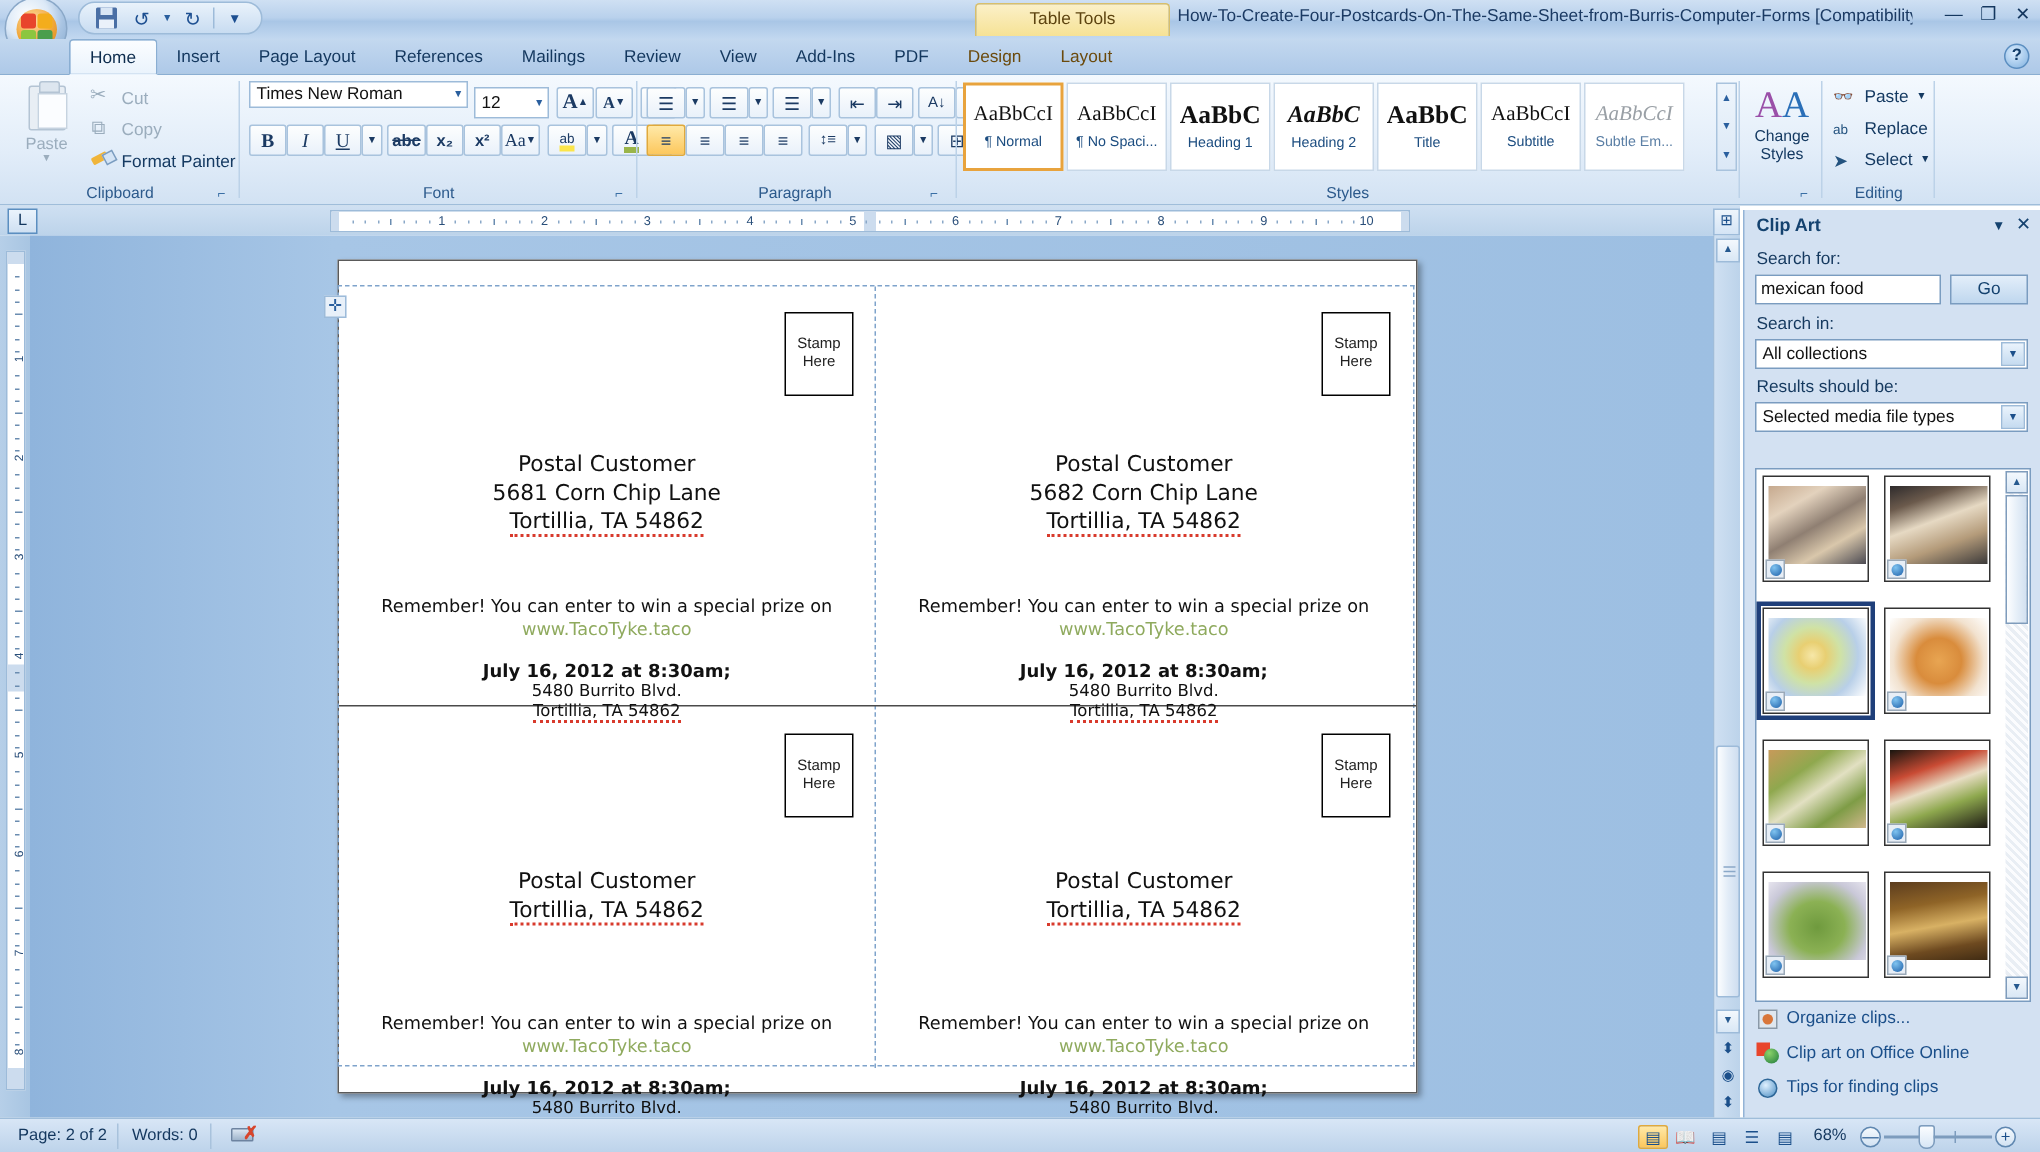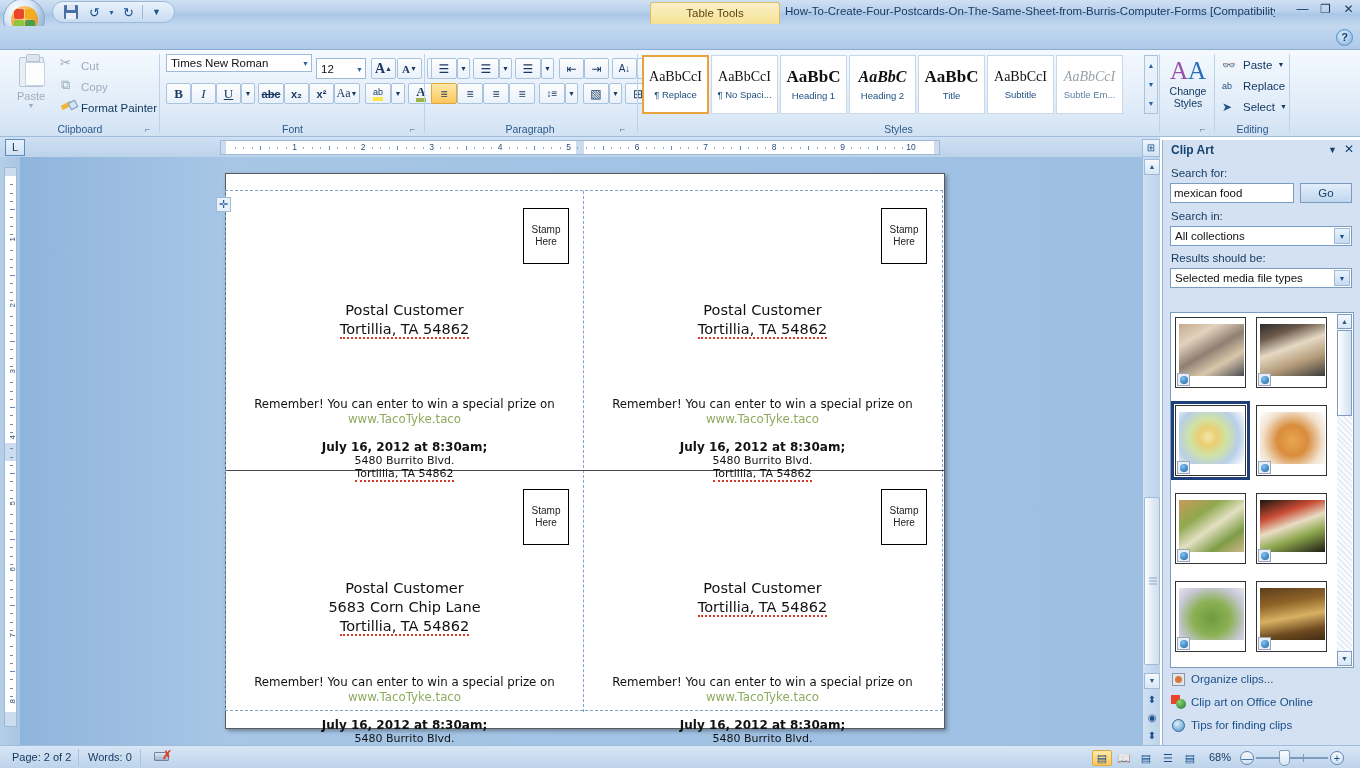--- a/index.html
+++ b/index.html
@@ -396,20 +396,33 @@
     <div class="titlebar-text">How-To-Create-Four-Postcards-On-The-Same-Sheet-from-Burris-Computer-Forms [Compatibility ... M.</div>
 
     <div class="wbtns">
       <div class="wbtn">—</div>
       <div class="wbtn">❐</div>
       <div class="wbtn">✕</div>
     </div>
   </div>
 
   <div class="tabstrip">
+    <div class="tabs">
+      <div class="tab active">Home</div>
+      <div class="tab">Insert</div>
+      <div class="tab">Page Layout</div>
+      <div class="tab">References</div>
+      <div class="tab">Mailings</div>
+      <div class="tab">Review</div>
+      <div class="tab">View</div>
+      <div class="tab">Add-Ins</div>
+      <div class="tab">PDF</div>
+      <div class="tab ctx">Design</div>
+      <div class="tab ctx">Layout</div>
+    </div>
     <div class="help-btn">?</div>
   </div>
 
   <div class="ribbon">
 
     <div class="grp" style="left:0;width:160px">
       <div class="paste-btn">
         <span class="clip-ic"></span>
         <span class="paste-lbl">Paste</span>
         <span class="paste-car">▼</span>
@@ -535,21 +548,21 @@
         </div>
 
       <div class="grp-label">Paragraph</div>
       <div class="dlg-launch">⌐</div>
       <div class="grp-sep" style="right:-3px"></div>
     </div>
 
     <div class="grp" style="left:637px;width:523px">
       <div class="style-card sel" style="left:5px">
         <span class="sc-sample">AaBbCcI</span>
-        <span class="sc-name">¶ Replace</span>
+        <span class="sc-name">¶ Normal</span>
       </div>
       <div class="style-card" style="left:74px">
         <span class="sc-sample">AaBbCcI</span>
         <span class="sc-name">¶ No Spaci...</span>
       </div>
       <div class="style-card" style="left:143px">
         <span class="sc-sample" style="font-size:17px;font-weight:bold">AaBbC</span>
         <span class="sc-name">Heading 1</span>
       </div>
       <div class="style-card" style="left:212px">
@@ -782,61 +795,62 @@
         <div class="tbl-vline"></div>
         <div class="tbl-hline"></div>
 
         <div class="card" style="left:0;top:0">
           <div class="stamp" style="left:297px;top:17px">
             <span>Stamp</span>
             <span>Here</span>
           </div>
           <div class="addr" style="top:110px">
             <div>Postal Customer</div>
+            <div>5681 Corn Chip Lane</div>
             <div><span class="sp">Tortillia, TA 54862</span></div>
           </div>
           <div class="promo" style="top:206px">
             <div>Remember! You can enter to win a special prize on</div>
             <div class="url">www.TacoTyke.taco</div>
           </div>
           <div class="evt" style="top:249px">
             <div class="d">July 16, 2012 at 8:30am;</div>
             <div class="a">5480 Burrito Blvd.</div>
             <div class="a"><span class="sp">Tortillia, TA 54862</span></div>
           </div>
         </div>
 
         <div class="card" style="left:358px;top:0">
           <div class="stamp" style="left:297px;top:17px">
             <span>Stamp</span>
             <span>Here</span>
           </div>
           <div class="addr" style="top:110px">
             <div>Postal Customer</div>
+            <div>5682 Corn Chip Lane</div>
             <div><span class="sp">Tortillia, TA 54862</span></div>
           </div>
           <div class="promo" style="top:206px">
             <div>Remember! You can enter to win a special prize on</div>
             <div class="url">www.TacoTyke.taco</div>
           </div>
           <div class="evt" style="top:249px">
             <div class="d">July 16, 2012 at 8:30am;</div>
             <div class="a">5480 Burrito Blvd.</div>
             <div class="a"><span class="sp">Tortillia, TA 54862</span></div>
           </div>
         </div>
 
         <div class="card" style="left:0;top:280px">
           <div class="stamp" style="left:297px;top:18px">
             <span>Stamp</span>
             <span>Here</span>
           </div>
           <div class="addr" style="top:108px">
             <div>Postal Customer</div>
-            <div>5683 Corn Chip Lane</div>
             <div><span class="sp">Tortillia, TA 54862</span></div>
           </div>
           <div class="promo" style="top:204px">
             <div>Remember! You can enter to win a special prize on</div>
             <div class="url">www.TacoTyke.taco</div>
           </div>
           <div class="evt" style="top:247px">
             <div class="d">July 16, 2012 at 8:30am;</div>
             <div class="a">5480 Burrito Blvd.</div>
 

